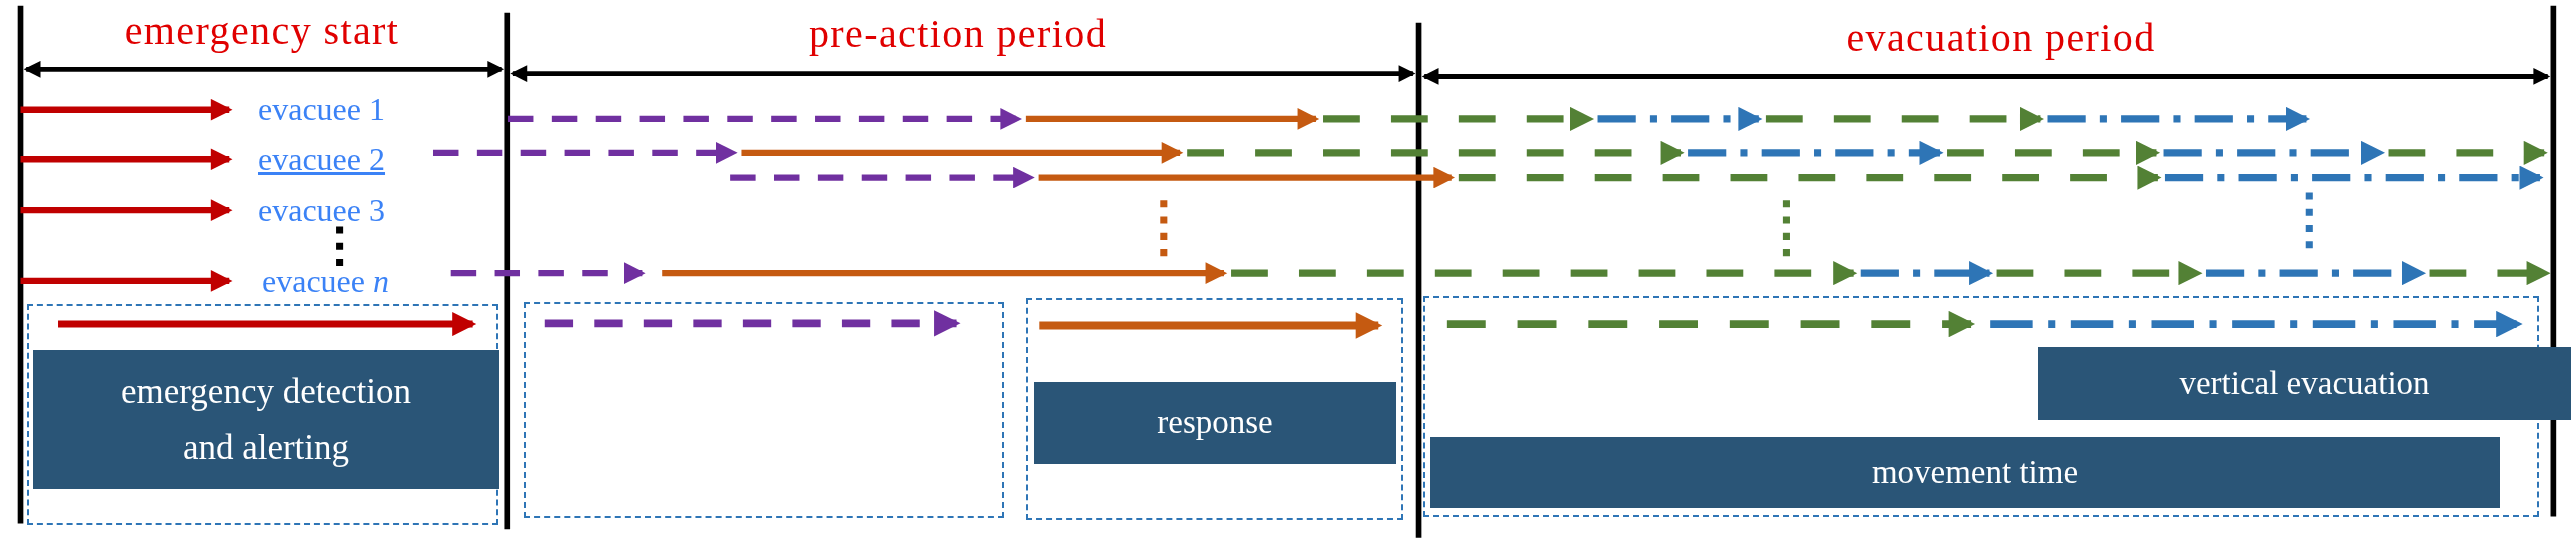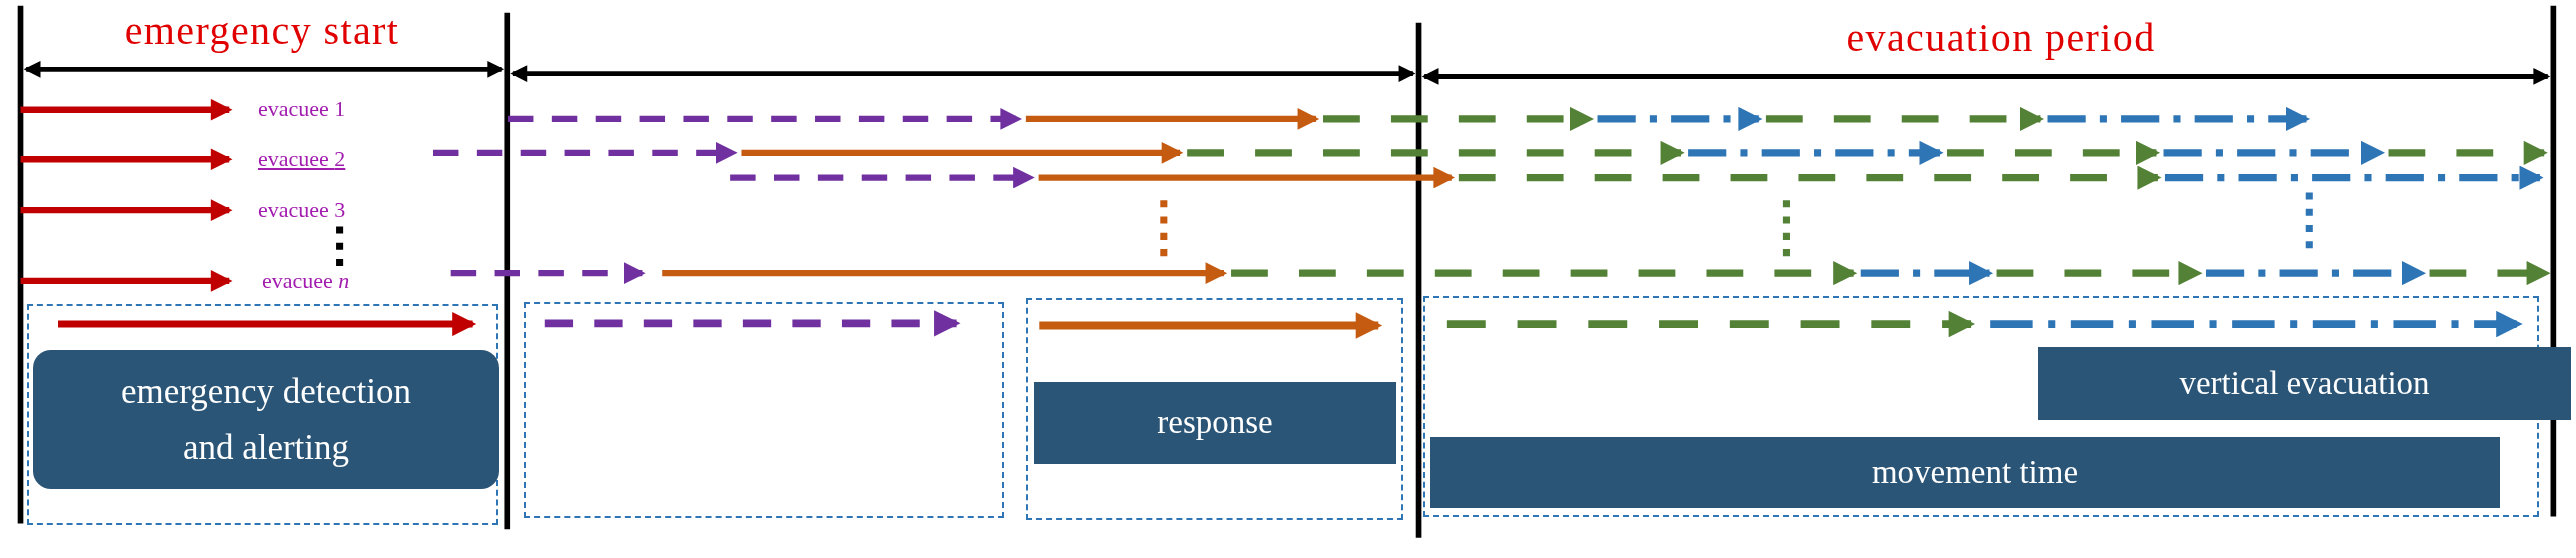--- a/index.html
+++ b/index.html
@@ -15,22 +15,22 @@
     position:absolute;
     transform:translateX(-50%);
     color:var(--title-red,#e00000);
     font-size:40px;
     letter-spacing:1.4px;
     white-space:nowrap;
     line-height:1;
   }
   .evlabel{
     position:absolute;
-    color:#a21caf;
-    font-size:22px;
+    color:#3b82f6;
+    font-size:32px;
     line-height:42px;
     height:42px;
     white-space:nowrap;
   }
   .panel{
     position:absolute;
     border:2.8px dashed var(--panel-border,#2e75b6);
     box-sizing:border-box;
     background:transparent;
   }
@@ -40,21 +40,21 @@
     color:var(--box-text,#ffffff);
     display:flex;
     align-items:center;
     justify-content:center;
     text-align:center;
     white-space:pre-line;
     font-size:33px;
     line-height:1.55;
     box-sizing:border-box;
   }
-  .navybox.two{font-size:35px;line-height:1.6;border-radius:18px;}
+  .navybox.two{font-size:35px;line-height:1.6;}
 </style>
 </head>
 <body>
 
 <div id="wrap">
   <svg id="diagram" width="2576" height="559" viewBox="0 0 3641 790">
       <defs>
         <marker id="mk-red" viewBox="0 0 10 10" refX="8.5" refY="5" markerWidth="4" markerHeight="3.4" orient="auto">
           <path d="M0,0 L10,5 L0,10 Z" fill="#c00000"></path>
         </marker>
@@ -130,20 +130,21 @@
         <line x1="2525" y1="283" x2="2525" y2="369" stroke="#538135" stroke-width="10" stroke-dasharray="10 13"></line>
         <line x1="3264" y1="272" x2="3264" y2="358" stroke="#2e75b6" stroke-width="10" stroke-dasharray="10 13"></line>
       </g>
       <line x1="82" y1="458" x2="668" y2="458" stroke="#c00000" stroke-width="10" marker-end="url(#mk-red)"></line>
       <line x1="770" y1="457" x2="1352" y2="457" stroke="#7030a0" stroke-width="11" stroke-dasharray="40 30" marker-end="url(#mk-purple)"></line>
       <line x1="1469" y1="460" x2="1948" y2="460" stroke="#c55a11" stroke-width="11" marker-end="url(#mk-orange)"></line>
       <line x1="2045" y1="458" x2="2786" y2="458" stroke="#538135" stroke-width="11" stroke-dasharray="55 45" marker-end="url(#mk-green)"></line>
       <line x1="2813" y1="458" x2="3560" y2="458" stroke="#2e75b6" stroke-width="11" stroke-dasharray="60 22 10 22" marker-end="url(#mk-blue)"></line>
     </svg>
   <div class="title" id="title-0" style="left: 262px; top: 11.3px;">emergency start</div>
+  <div class="title" id="title-1" style="left: 958px; top: 14px;">pre-action period</div>
   <div class="title" id="title-2" style="left: 2001px; top: 18.4px;">evacuation period</div>
 <div class="evlabel" style="left: 258px; top: 88px;"><span>evacuee </span><span>1</span></div>
     <div class="evlabel" style="left: 258px; top: 138px; text-decoration: underline;"><span>evacuee </span><span>2</span></div>
     <div class="evlabel" style="left: 258px; top: 189px;"><span>evacuee </span><span>3</span></div>
     <div class="evlabel" style="left: 262px; top: 260px;"><span>evacuee </span><i>n</i></div>
     <div class="panel" style="left: 27px; top: 304px; width: 471px; height: 221px;"></div>
     <div class="navybox two" style="left: 33px; top: 350px; width: 466px; height: 139px;">emergency detection
 and alerting</div>
     <div class="panel" style="left: 524px; top: 302px; width: 480px; height: 216px;"></div>
     <div class="panel" style="left: 1026px; top: 298px; width: 377px; height: 222px;"></div>

